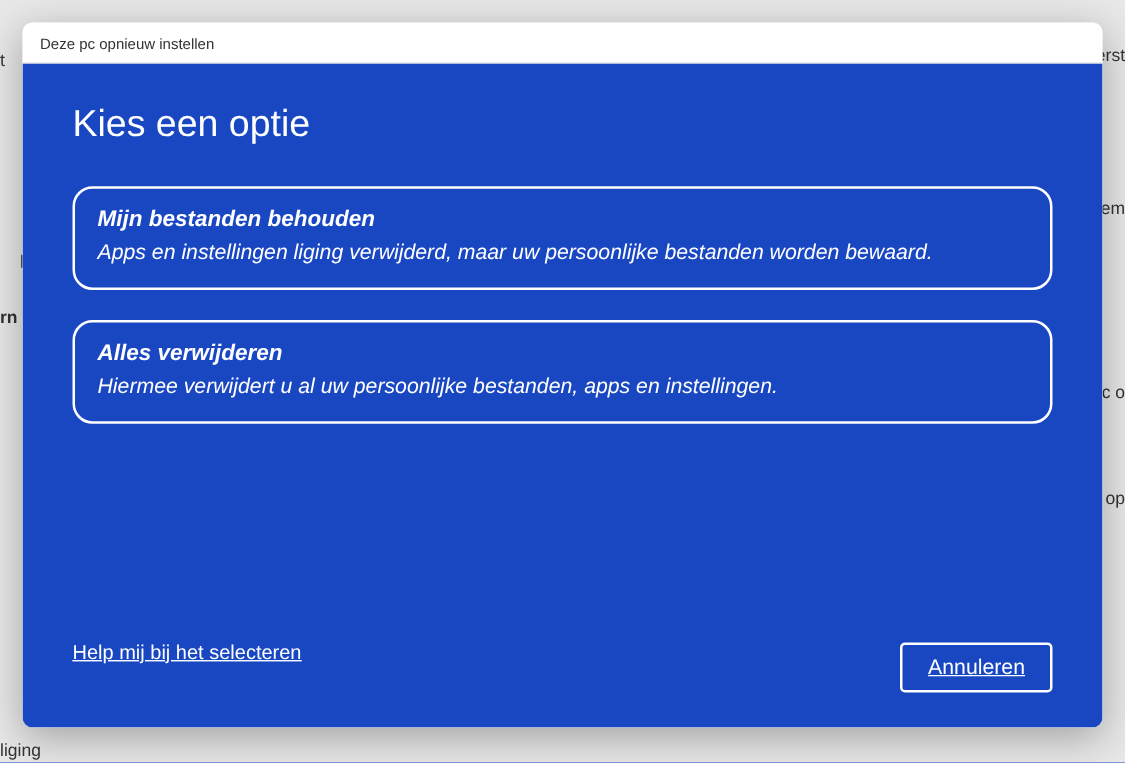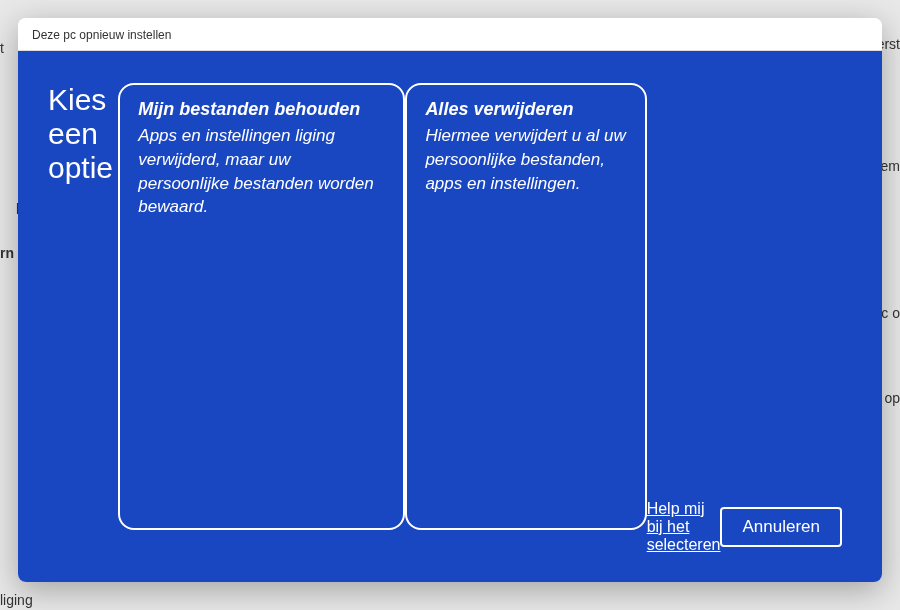--- a/index.html
+++ b/index.html
@@ -41,23 +41,23 @@
       padding: 10px 14px 8px 14px;
       border-bottom: 1px solid #ddd;
       font-size: 12px;
       color: #333;
       background: #fff;
     }
     
     .dialog-body {
       flex: 1;
       background: #1947c2;
-      padding: 32px 40px 28px 30px;
+      padding: 32px 40px 28px 40px;
       display: flex;
-      flex-direction: row;
+      flex-direction: column;
       color: #fff;
     }
     
     .dialog-heading {
       font-size: 30px;
       font-weight: 400;
       margin-bottom: 32px;
     }
     
     .option-card {
@@ -78,21 +78,22 @@
     .option-description {
       font-size: 17px;
       font-weight: 400;
       line-height: 1.4;
     }
     
     .dialog-footer {
       margin-top: auto;
       display: flex;
       justify-content: space-between;
-      align-items: center;
+      align-items: flex-start;
+      text-decoration: underline;
     }
     
     .help-link {
       color: #fff;
       font-size: 16px;
       text-decoration: underline;
       cursor: pointer;
     }
     
     .cancel-button {

